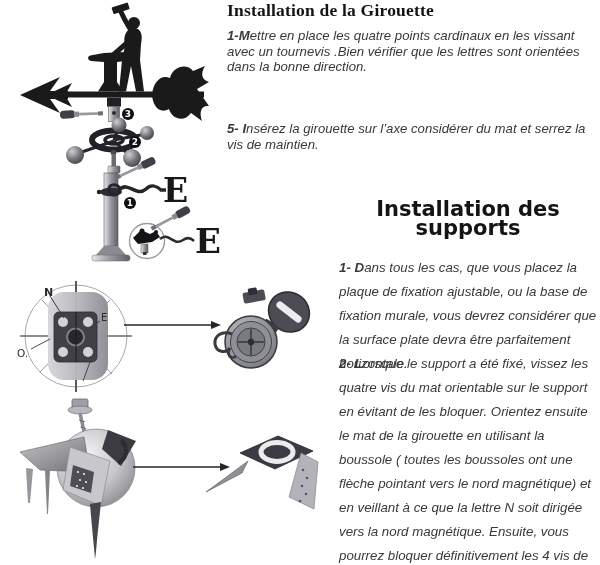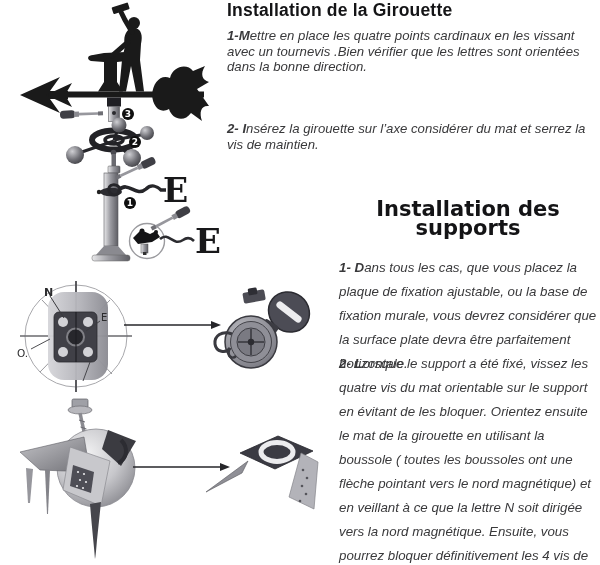--- a/index.html
+++ b/index.html
@@ -1,19 +1,19 @@
 <!DOCTYPE html>
 <html><head>
 <meta charset="utf-8">
 <style>
   html,body{margin:0;padding:0;background:#ffffff;}
   .page{position:relative;width:600px;height:565px;background:#ffffff;overflow:hidden;
         font-family:"Liberation Sans",sans-serif;}
   .illus{position:absolute;}
-  .h1{position:absolute;left:227px;top:0px;font-family:Liberation Sans, sans-serif;
+  .h1{position:absolute;left:227px;top:0px;font-family:Liberation Serif, serif;
       font-weight:bold;font-size:17.5px;letter-spacing:0.2px;color:#141416;}
   .h2{position:absolute;left:337px;top:200px;width:262px;text-align:center;
       font-family:"DejaVu Sans",sans-serif;font-weight:bold;font-size:21px;
       line-height:18.5px;color:#141416;}
   .step{position:absolute;margin:0;font-style:italic;color:#39393b;}
   .s1{left:227px;width:372px;font-size:13.2px;line-height:15.6px;}
   .s2{left:339px;width:258px;font-size:13.3px;line-height:24px;}
   #s1-step1{top:28px;} #s1-step2{top:90px;} #s1-step3{top:121px;}
   #s2-step1{top:256px;} #s2-step2{top:352px;}
   .lead{font-weight:bold;}
@@ -240,21 +240,21 @@
           <circle cx="302" cy="486" r="1.3"></circle>
         <circle cx="306" cy="494" r="1.3"></circle>
           <circle cx="300" cy="501" r="1.3"></circle>
       </g>
     </g>
   </svg>
 
   <div class="h1">Installation de la Girouette</div>
 
   <p class="step s1" id="s1-step1"><b class="lead">1-M</b><span>ettre en place les  quatre points cardinaux en les vissant avec un tournevis .Bien vérifier que les lettres sont orientées dans la bonne direction.</span></p>
-  <p class="step s1" id="s1-step3"><b class="lead">2- I</b><span>nsérez la girouette sur l’axe considérer du mat et serrez la vis de maintien.</span></p>
+  <p class="step s1" id="s1-step3"><b class="lead">5- I</b><span>nsérez la girouette sur l’axe considérer du mat et serrez la vis de maintien.</span></p>
 
   <div class="h2">
     <div>Installation des supports</div>
   </div>
 
   <p class="step s2" id="s2-step1"><b class="lead">1- D</b><span>ans tous les cas, que vous placez  la plaque de fixation ajustable, ou la base de fixation murale, vous devrez considérer que la surface plate devra être parfaitement horizontale.</span></p>
   <p class="step s2" id="s2-step2"><b class="lead">2- L</b><span>orsque le support a été fixé, vissez les quatre vis du mat orientable sur le support en évitant de les bloquer. Orientez ensuite le mat de la girouette en utilisant la boussole ( toutes les boussoles ont une flèche pointant vers le nord magnétique) et en veillant à ce que la lettre N soit dirigée vers la nord magnétique. Ensuite, vous pourrez bloquer définitivement les 4 vis de fixation du mat sur le support.</span></p>
 
 </div>
 

